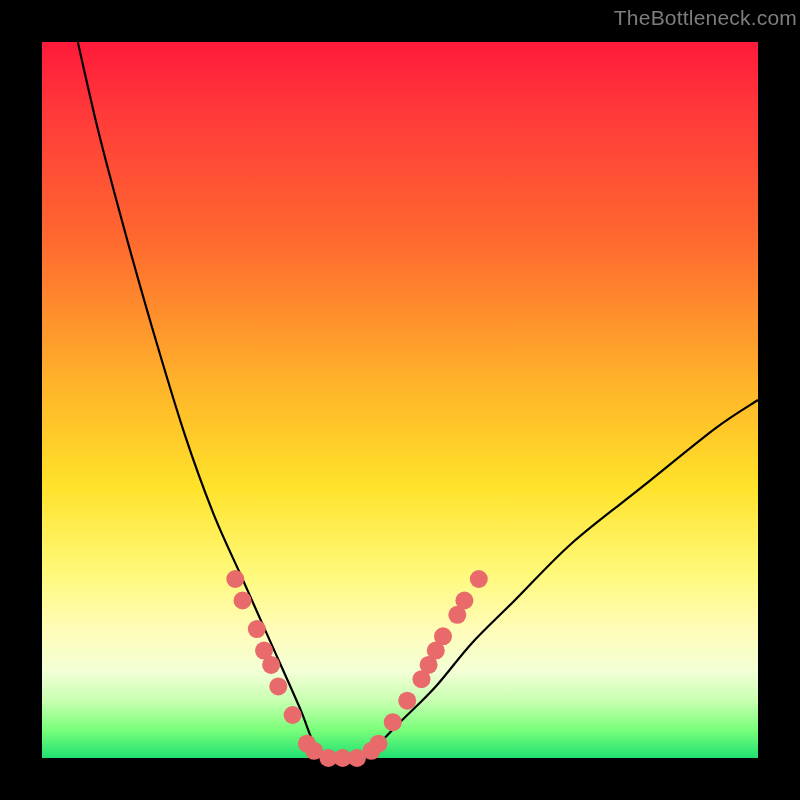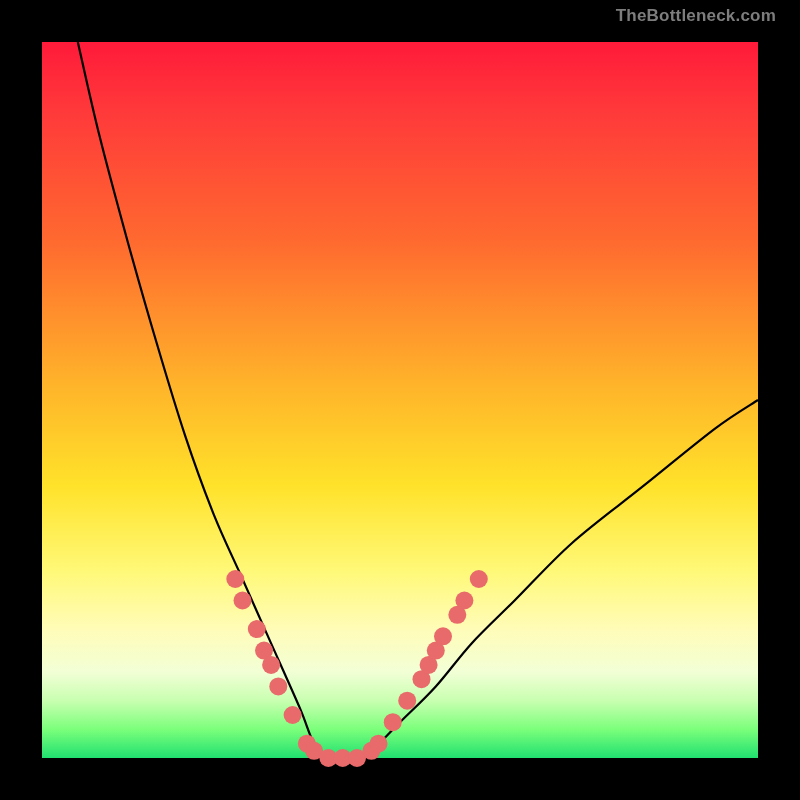--- a/index.html
+++ b/index.html
@@ -35,24 +35,24 @@
       #fffcb8 82%,
       #f2ffd6 88%,
       #c8ffb0 92%,
       #7bff7b 96%,
       #20e070 100%
     );
   }
   .watermark {
     position: absolute;
     top: 6px;
-    right: 24px;
+    right: 3px;
     color: #7d7d7d;
-    font-size: 17px;
-    font-weight: 700;
+    font-size: 21px;
+    font-weight: 400;
     letter-spacing: 0.2px;
     user-select: none;
   }
   svg.curve {
     position: absolute;
     left: 0;
     top: 0;
     width: 716px;
     height: 716px;
     overflow: visible;

